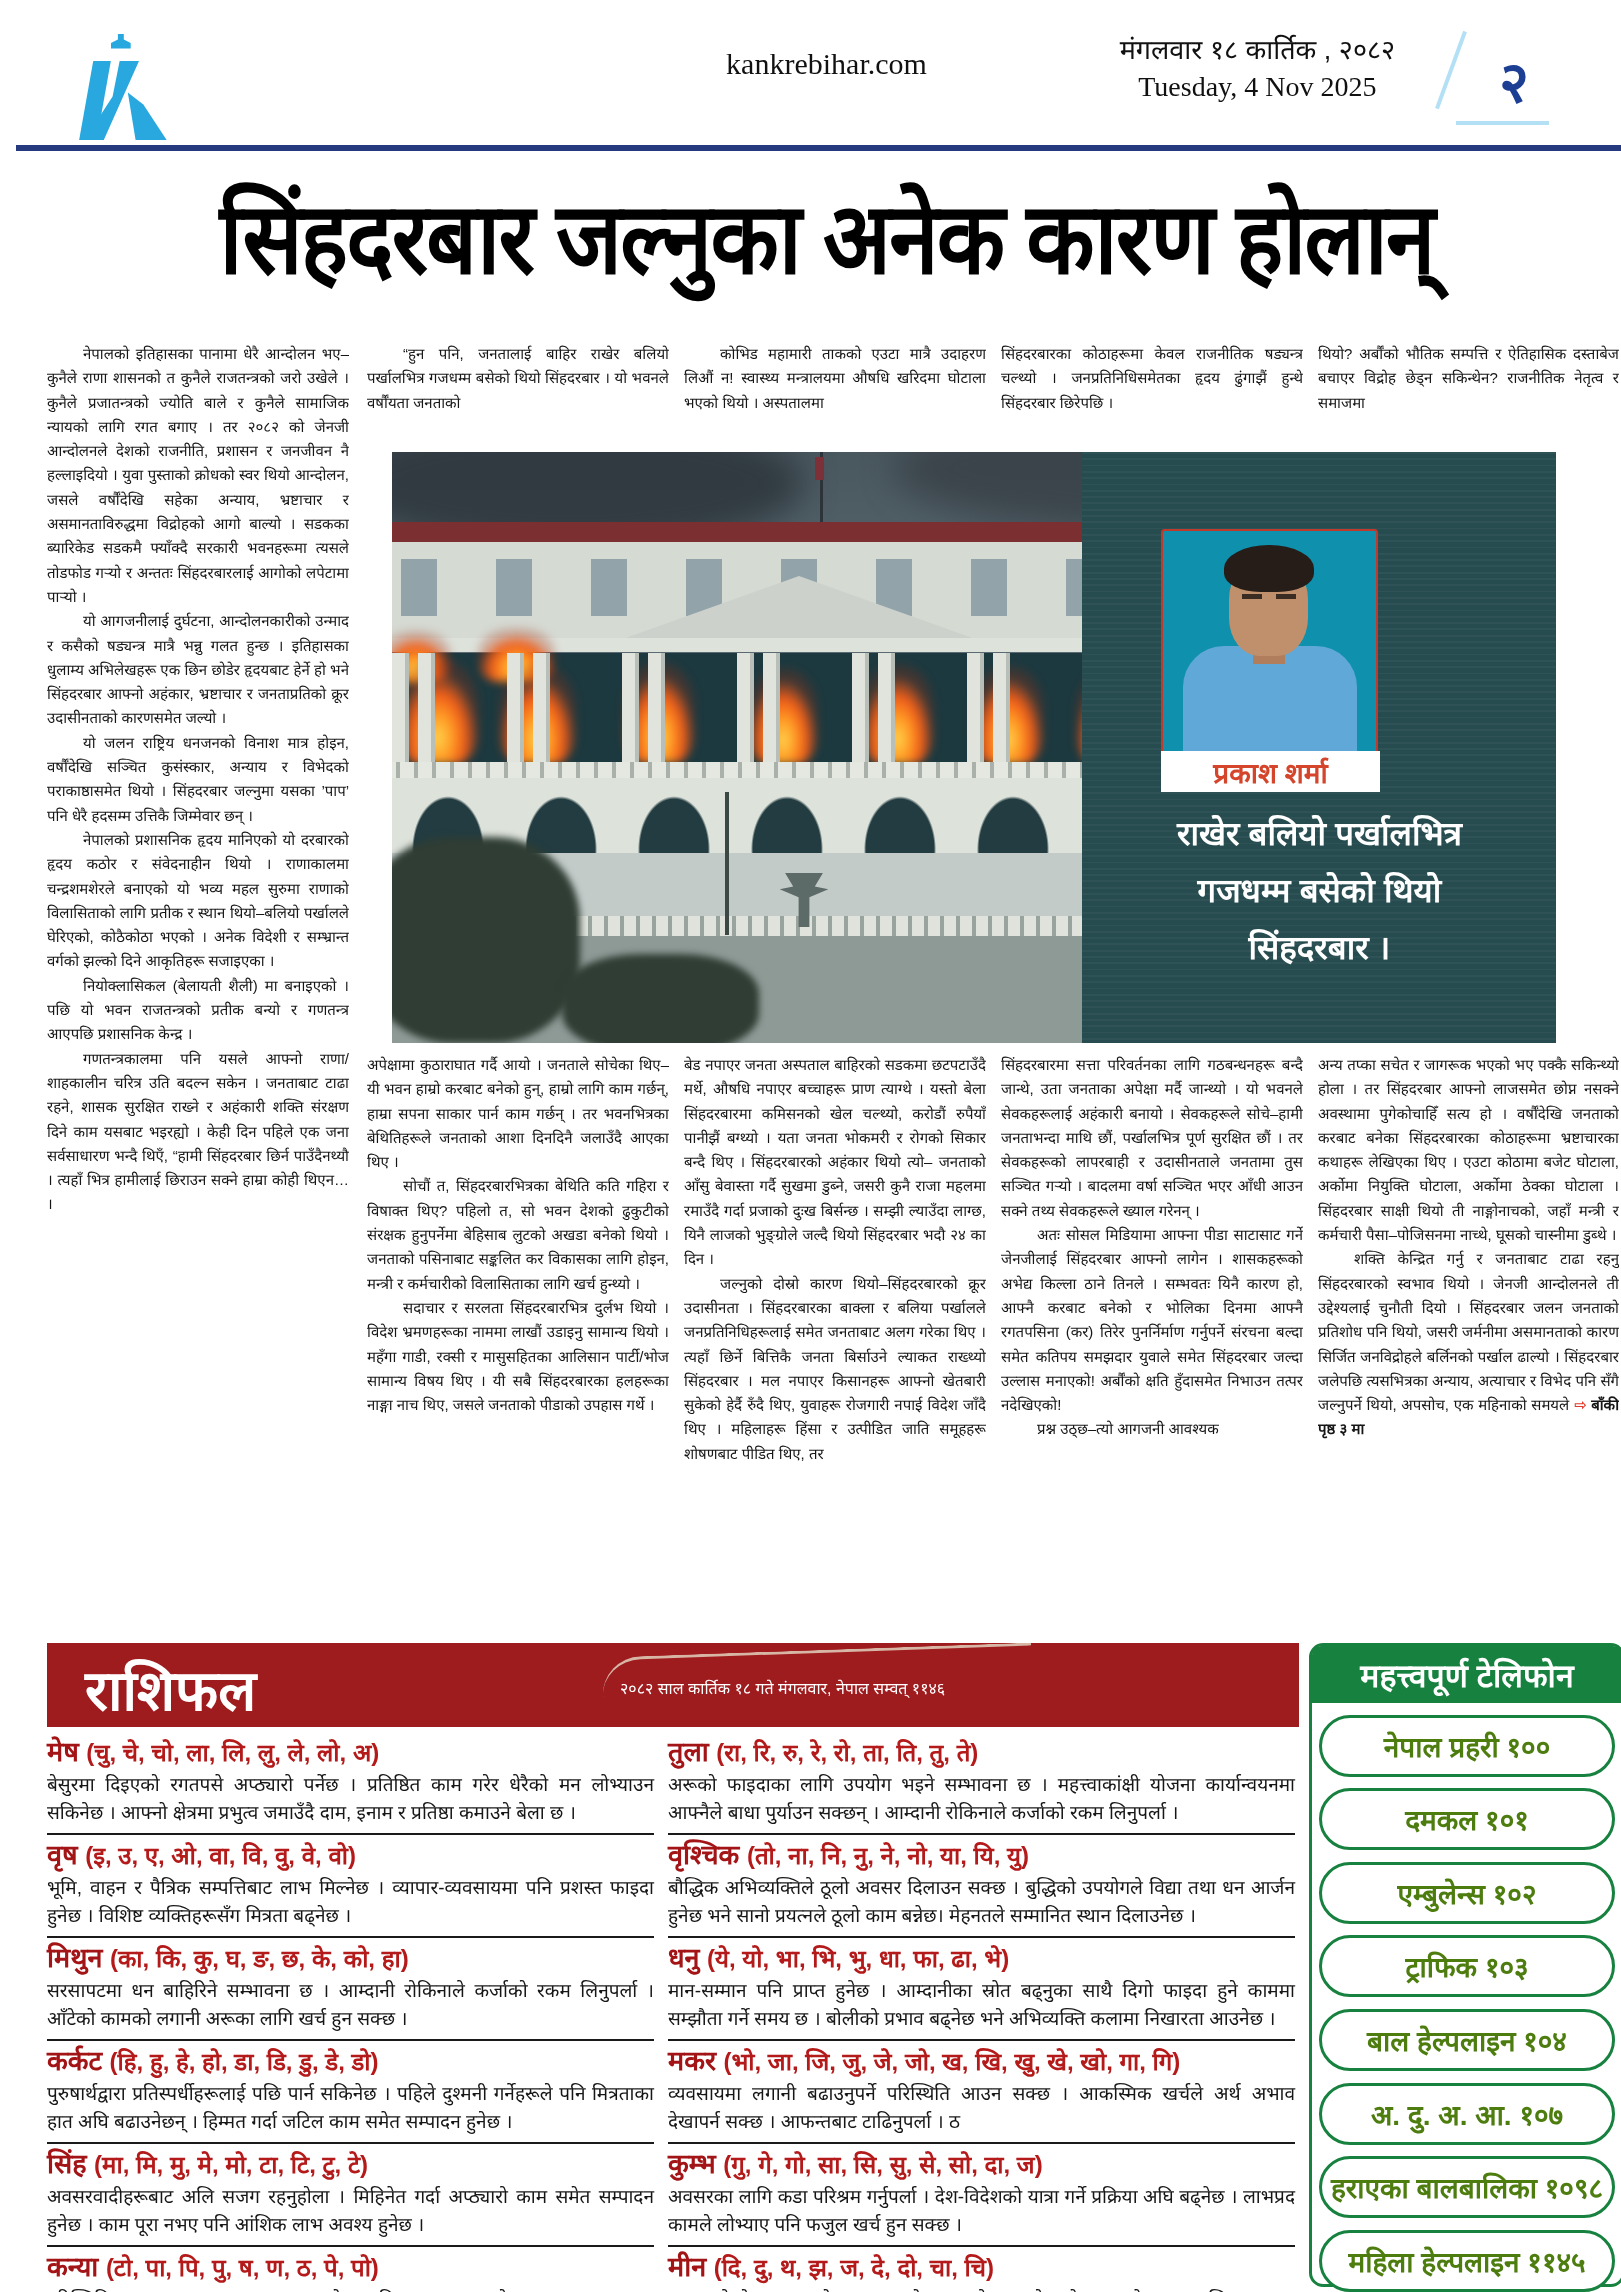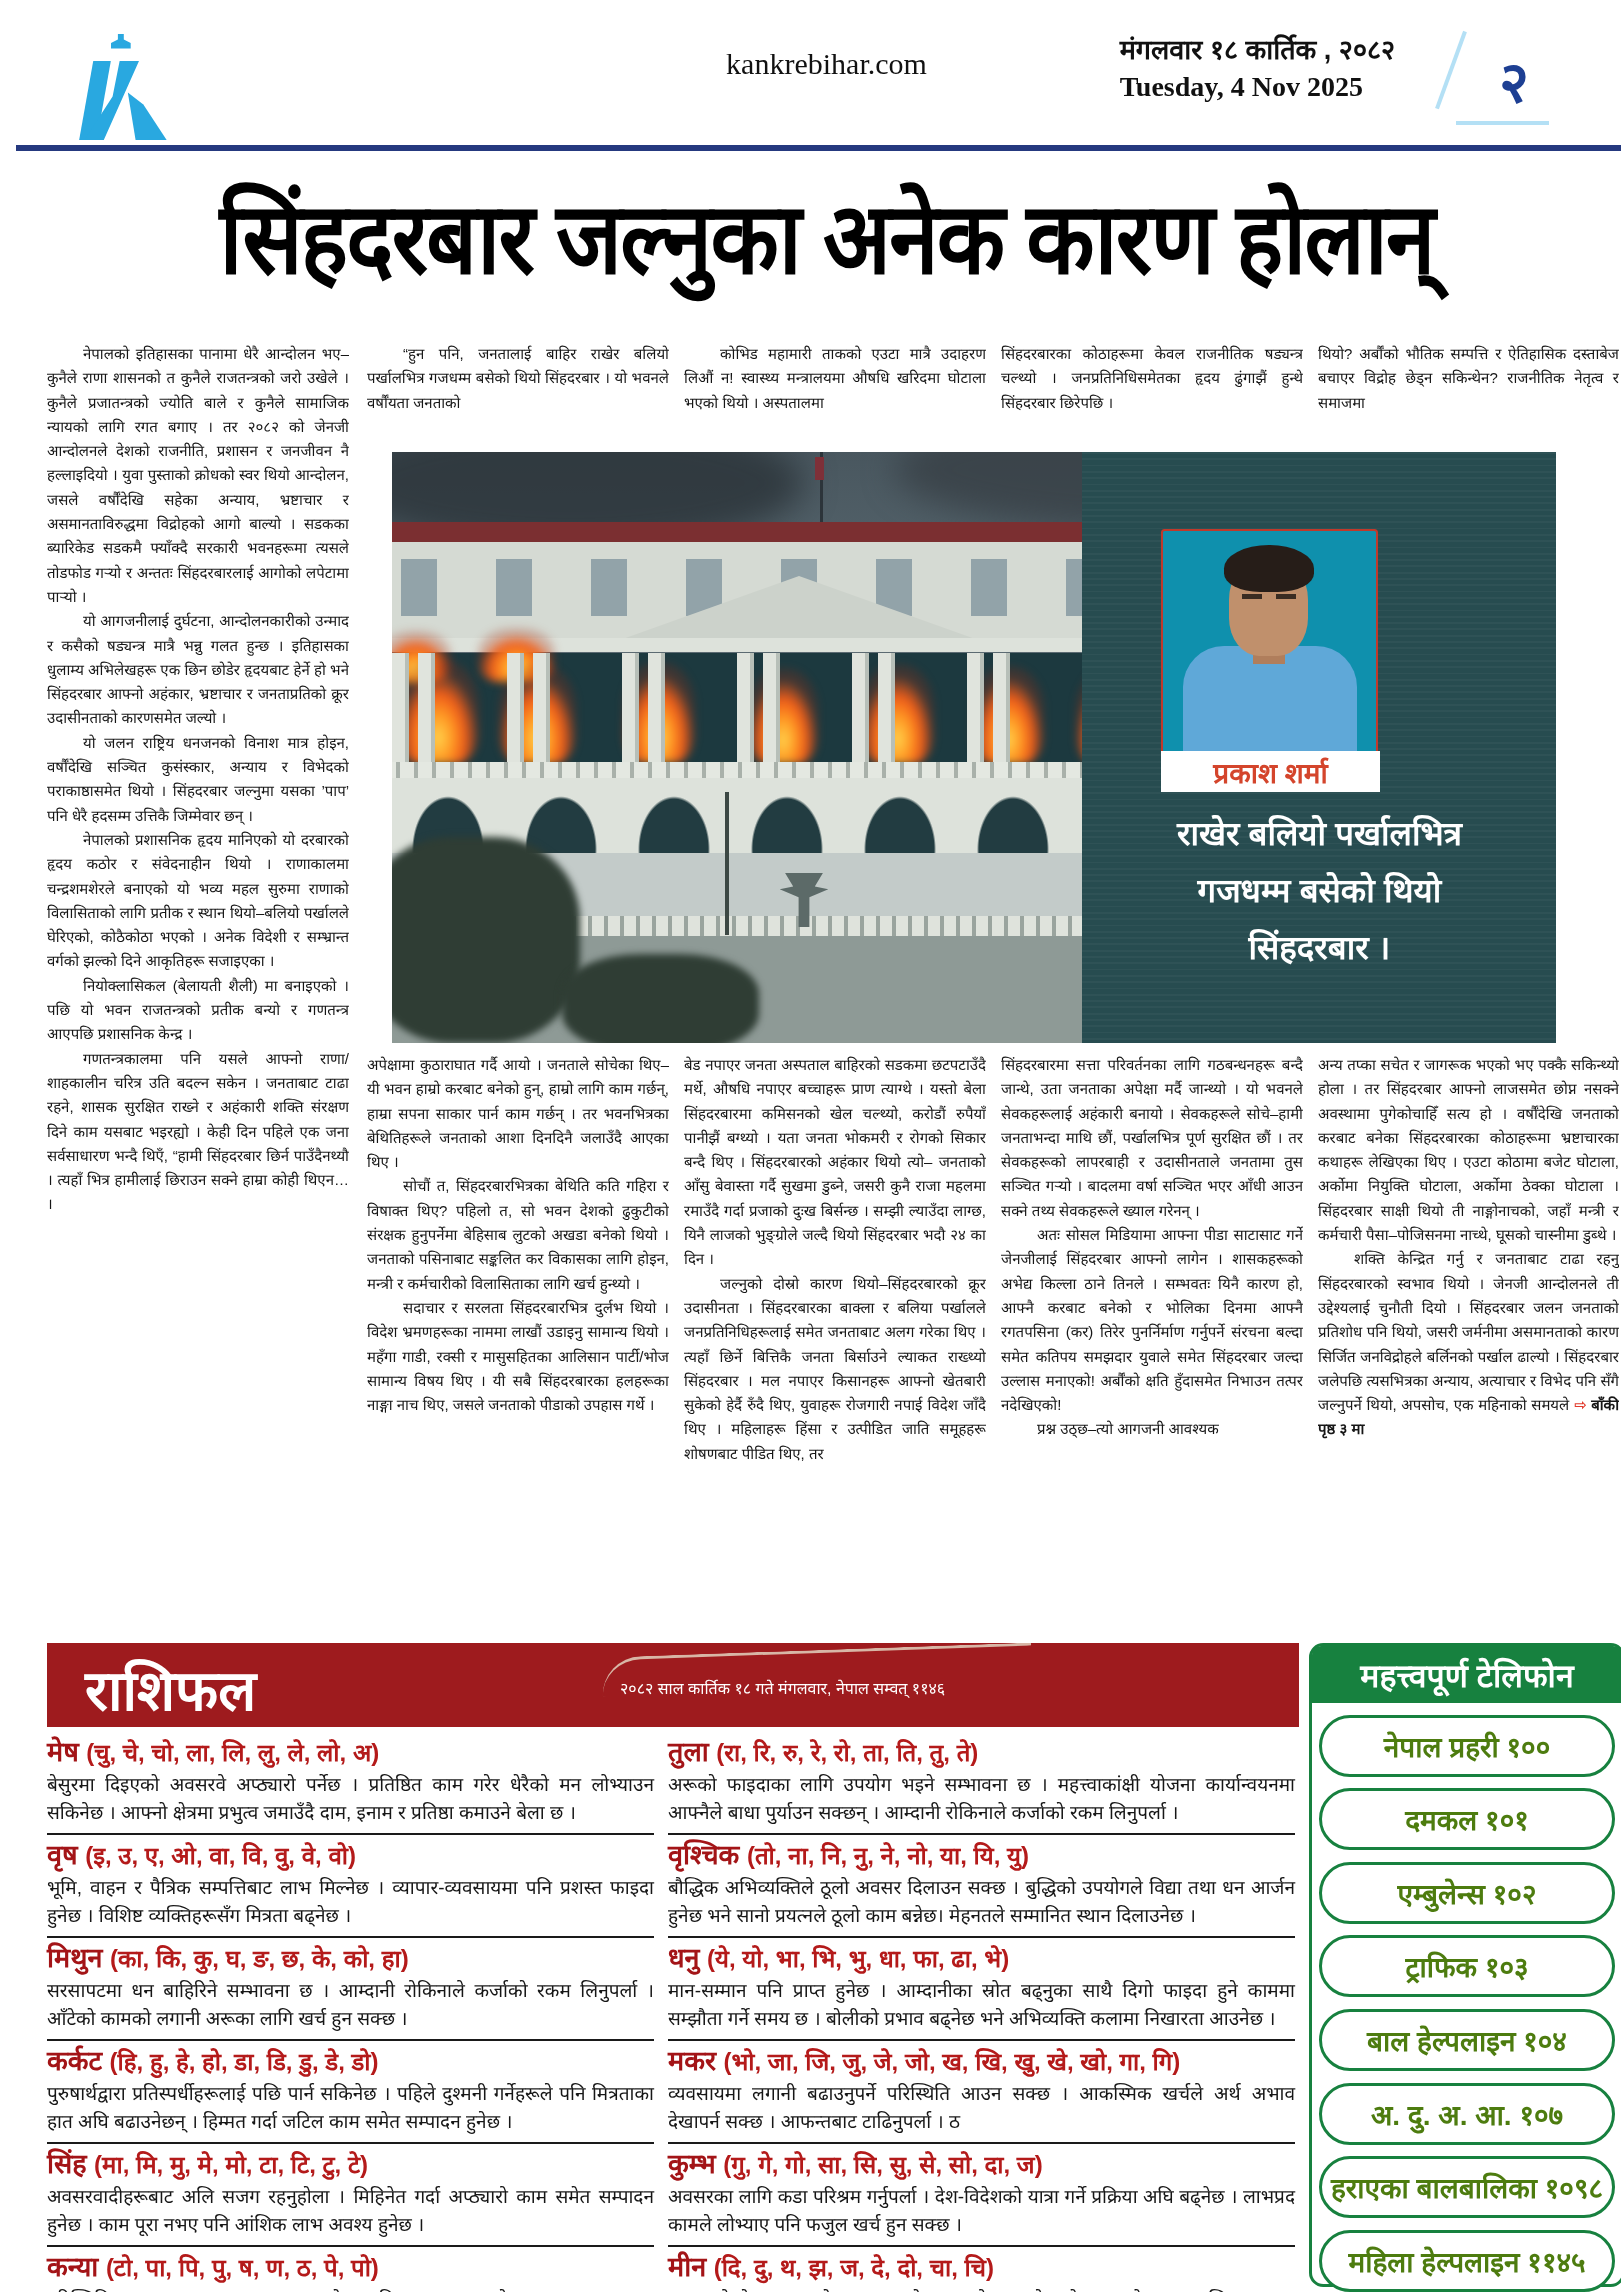--- a/index.html
+++ b/index.html
@@ -12,21 +12,21 @@
   #logo .tower{position:absolute;left:39px;top:0;width:19.7px;height:30px;background:#29a8e0;
     clip-path:polygon(35% 0,65% 0,65% 18%,100% 30%,100% 48%,0 48%,0 30%,35% 18%);}
   #logo .kmark{position:absolute;left:5.4px;top:27px;width:88px;height:79px;background:#29a8e0;
     clip-path:polygon(18% 0,38% 0,22% 100%,2% 100%);}
   #logo .kmark2{position:absolute;left:5.4px;top:27px;width:88px;height:79px;background:#29a8e0;
     clip-path:polygon(48% 0,70% 0,30% 100%,8% 100%, 40% 45%);}
   #logo .kleg{position:absolute;left:5.4px;top:27px;width:97px;height:79px;background:#29a8e0;
     clip-path:polygon(52% 40%,68% 55%,92% 100%,60% 100%);}
   #site{position:absolute;left:0;top:47px;width:1621px;text-align:center;
         font-family:"Liberation Serif","DejaVu Serif",serif;font-size:30px;color:#111;}
-  #dates{position:absolute;right:242px;top:32px;line-height:1.35;font-weight:bold;}
+  #dates{position:absolute;right:242px;top:32px;text-align:center;line-height:1.35;}
   #date-np{font-size:27px;color:#111;}
   #date-en{font-family:"Liberation Serif","DejaVu Serif",serif;font-size:28px;color:#111;}
   #pageno{position:absolute;right:81px;top:21.5px;width:107px;height:107px;}
   #pageno .num{position:absolute;right:27px;top:19.7px;font-size:57px;font-weight:bold;color:#1d3f93;}
   #pageno .diag{position:absolute;left:0px;top:7.2px;width:3.6px;height:82px;background:#b4e0f5;transform:rotate(20deg);}
   #pageno .base{position:absolute;left:7.2px;bottom:3.6px;width:93px;height:3.6px;background:#b4e0f5;}
   #toprule{position:absolute;left:0;top:145px;width:1621px;height:6.3px;background:#25397f;}
 
   
   #headline{position:absolute;left:0;top:167px;width:1621px;text-align:center;
@@ -257,21 +257,21 @@
 
   <div id="rash-bar">
     <div class="curve"></div>
     <div id="rash-title">राशिफल</div>
     <div id="rash-date">२०८२ साल कार्तिक १८ गते मंगलवार, नेपाल सम्वत् ११४६</div>
   </div>
 
   <div id="h-left" class="h-col">
     <div class="h-entry">
       <div class="h-title"><span class="h-sign">मेष</span> <span class="h-letters">(चु, चे, चो, ला, लि, लु, ले, लो, अ)</span></div>
-      <div class="h-body">बेसुरमा दिइएको अवसरवे अप्ठ्यारो पर्नेछ । प्रतिष्ठित काम गरेर धेरैको मन लोभ्याउन सकिनेछ । आफ्नो क्षेत्रमा प्रभुत्व जमाउँदै दाम, इनाम र प्रतिष्ठा कमाउने बेला छ ।</div>
+      <div class="h-body">बेसुरमा दिइएको रगतपसे अप्ठ्यारो पर्नेछ । प्रतिष्ठित काम गरेर धेरैको मन लोभ्याउन सकिनेछ । आफ्नो क्षेत्रमा प्रभुत्व जमाउँदै दाम, इनाम र प्रतिष्ठा कमाउने बेला छ ।</div>
     </div>
     <div class="h-entry">
       <div class="h-title"><span class="h-sign">वृष</span> <span class="h-letters">(इ, उ, ए, ओ, वा, वि, वु, वे, वो)</span></div>
       <div class="h-body">भूमि, वाहन र पैत्रिक सम्पत्तिबाट लाभ मिल्नेछ । व्यापार-व्यवसायमा पनि प्रशस्त फाइदा हुनेछ । विशिष्ट व्यक्तिहरूसँग मित्रता बढ्नेछ ।</div>
     </div>
     <div class="h-entry">
       <div class="h-title"><span class="h-sign">मिथुन</span> <span class="h-letters">(का, कि, कु, घ, ङ, छ, के, को, हा)</span></div>
       <div class="h-body">सरसापटमा धन बाहिरिने सम्भावना छ । आम्दानी रोकिनाले कर्जाको रकम लिनुपर्ला । आँटेको कामको लगानी अरूका लागि खर्च हुन सक्छ ।</div>
     </div>
     <div class="h-entry">

